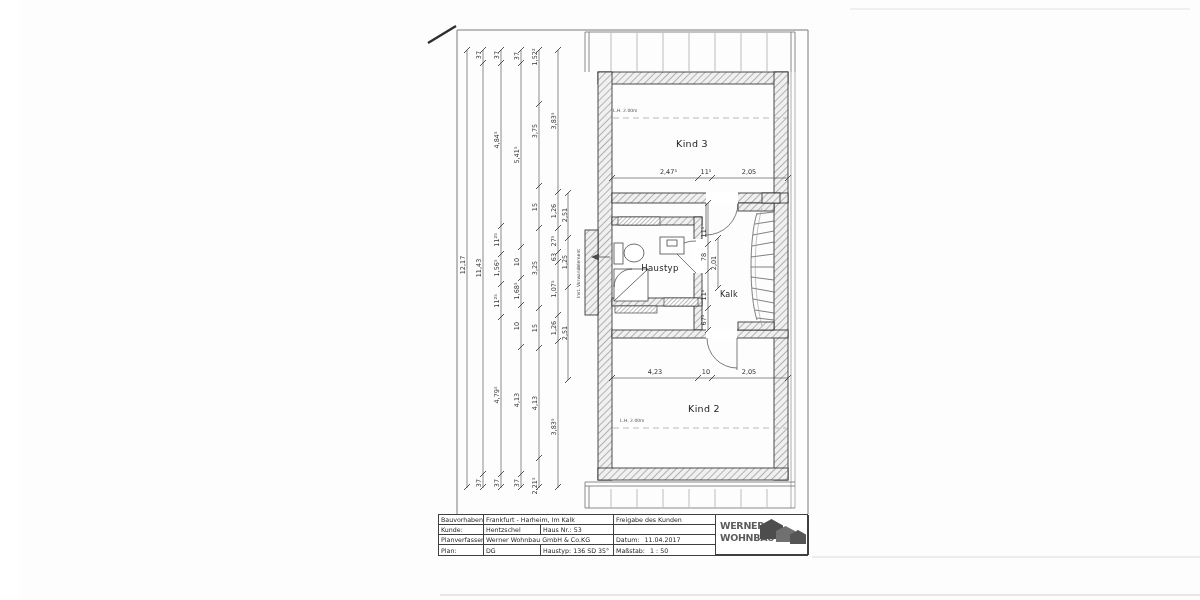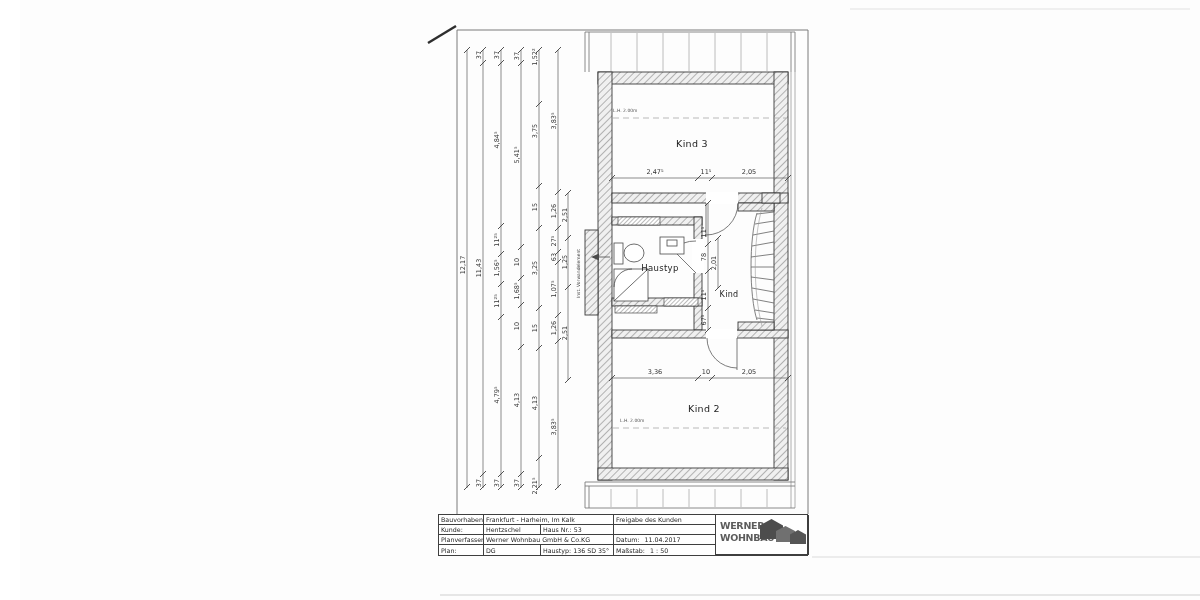--- a/index.html
+++ b/index.html
@@ -138,21 +138,21 @@
       <path d="M545 196l6 -6 M545 241l6 -6 M545 290l6 -6 M545 383l6 -6"></path>
       <path d="M589 181l6 -6 M675 181l6 -6 M689 181l6 -6 M765 181l6 -6"></path>
       <path d="M589 381l6 -6 M675 381l6 -6 M689 381l6 -6 M765 381l6 -6"></path>
       <path d="M685 206l6 -6 M685 247l6 -6 M685 274l6 -6 M685 311l6 -6 M685 333l6 -6"></path>
       <path d="M695 241l6 -6 M695 291l6 -6"></path>
     </g>
   </svg>
 
   <div class="room" style="left:672px;top:143px;">Kind 3</div>
   <div class="room" style="left:640px;top:268px;font-size:8.5px;">Haustyp</div>
-  <div class="room" style="left:709px;top:294px;font-size:8px;">Kind</div>
+  <div class="room" style="left:709px;top:294px;font-size:8px;">Kalk</div>
   <div class="room" style="left:684px;top:408px;">Kind 2</div>
 
   <div class="lh" style="left:593px;top:108px;">L.H. 2.00m</div>
   <div class="lh" style="left:600px;top:418px;">L.H. 2.00m</div>
   <div class="vnote" style="left:516px;top:271px;">Inst. Vorwandelement</div>
 
   <div class="dim v" style="left:421px;top:261px;">12,17</div>
 
   <div class="dim v" style="left:437px;top:51px;">37</div>
   <div class="dim v" style="left:437px;top:264px;">11,43</div>
@@ -187,25 +187,25 @@
   <div class="dim v" style="left:512px;top:237px;">27⁵</div>
   <div class="dim v" style="left:512px;top:253px;">63</div>
   <div class="dim v" style="left:512px;top:285px;">1,07⁵</div>
   <div class="dim v" style="left:512px;top:324px;">1,26</div>
   <div class="dim v" style="left:512px;top:423px;">3,83⁵</div>
 
   <div class="dim v" style="left:523px;top:211px;">2,51</div>
   <div class="dim v" style="left:523px;top:258px;">1,25</div>
   <div class="dim v" style="left:523px;top:329px;">2,51</div>
 
-  <div class="dim" style="left:613px;top:168px;">2,47⁵</div>
+  <div class="dim" style="left:613px;top:168px;text-align:right;">2,47⁵</div>
   <div class="dim" style="left:664px;top:168px;">11⁵</div>
   <div class="dim" style="left:707px;top:168px;">2,05</div>
 
-  <div class="dim" style="left:613px;top:368px;">3,36</div>
+  <div class="dim" style="left:613px;top:368px;">4,23</div>
   <div class="dim" style="left:664px;top:368px;">10</div>
   <div class="dim" style="left:707px;top:368px;">2,05</div>
 
   <div class="dim v" style="left:662px;top:228px;">11⁵</div>
   <div class="dim v" style="left:662px;top:253px;">78</div>
   <div class="dim v" style="left:662px;top:291px;">11⁵</div>
   <div class="dim v" style="left:662px;top:316px;">67⁵</div>
   <div class="dim v" style="left:672px;top:259px;">2,01</div>
 
   <div class="tb">

